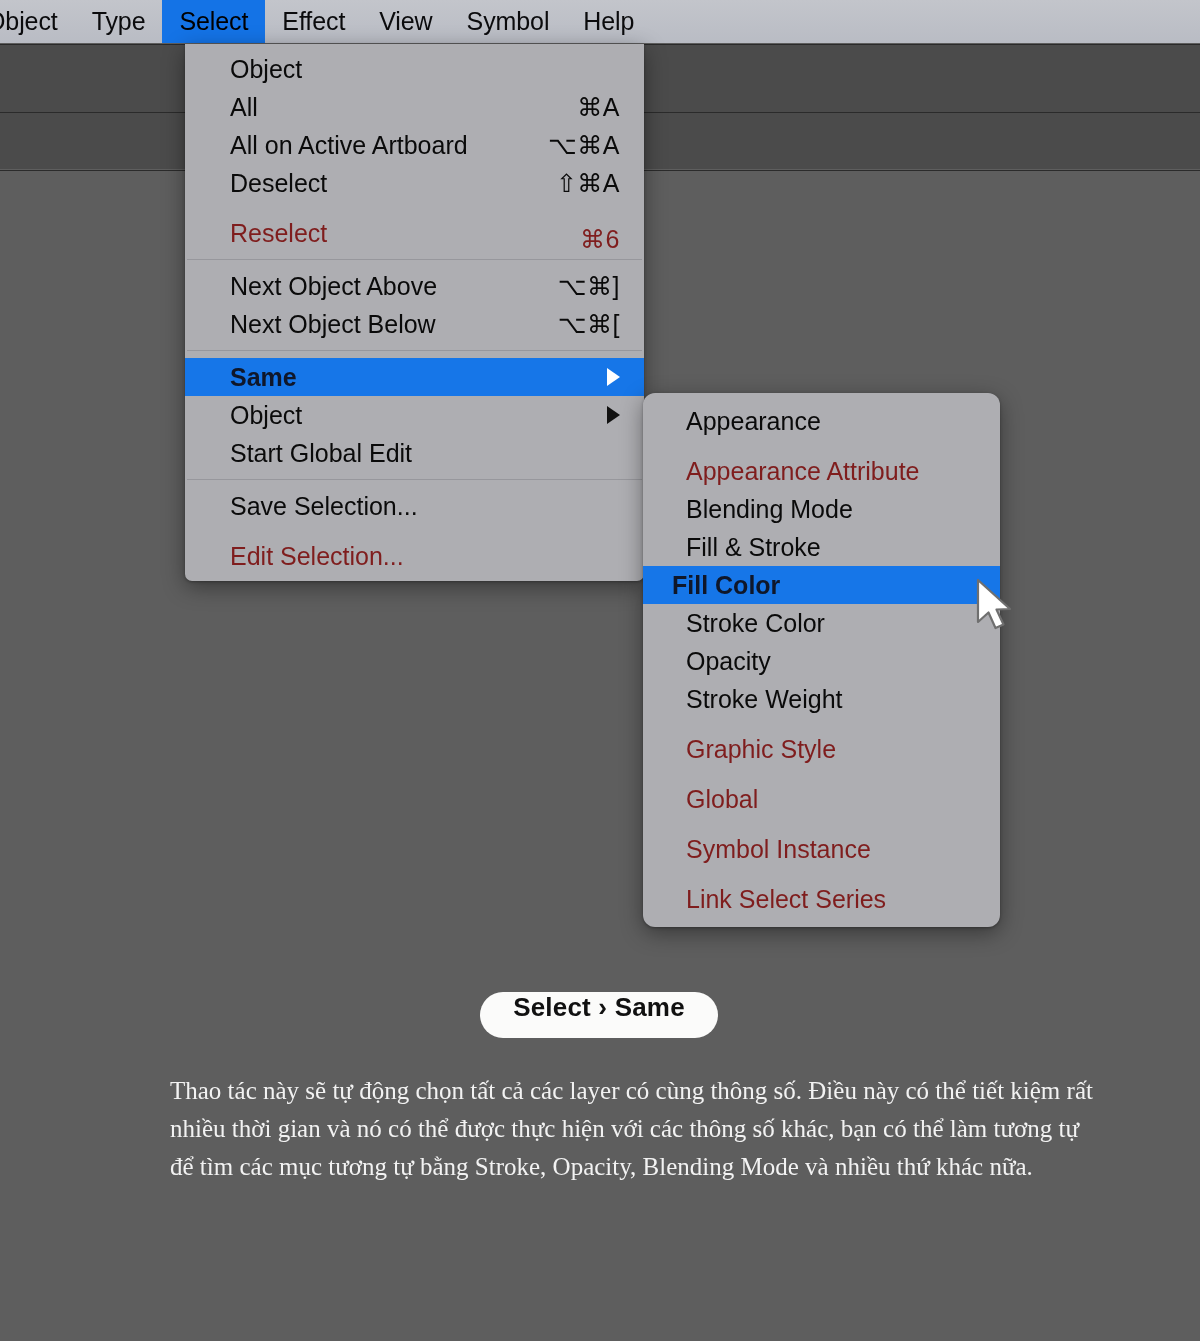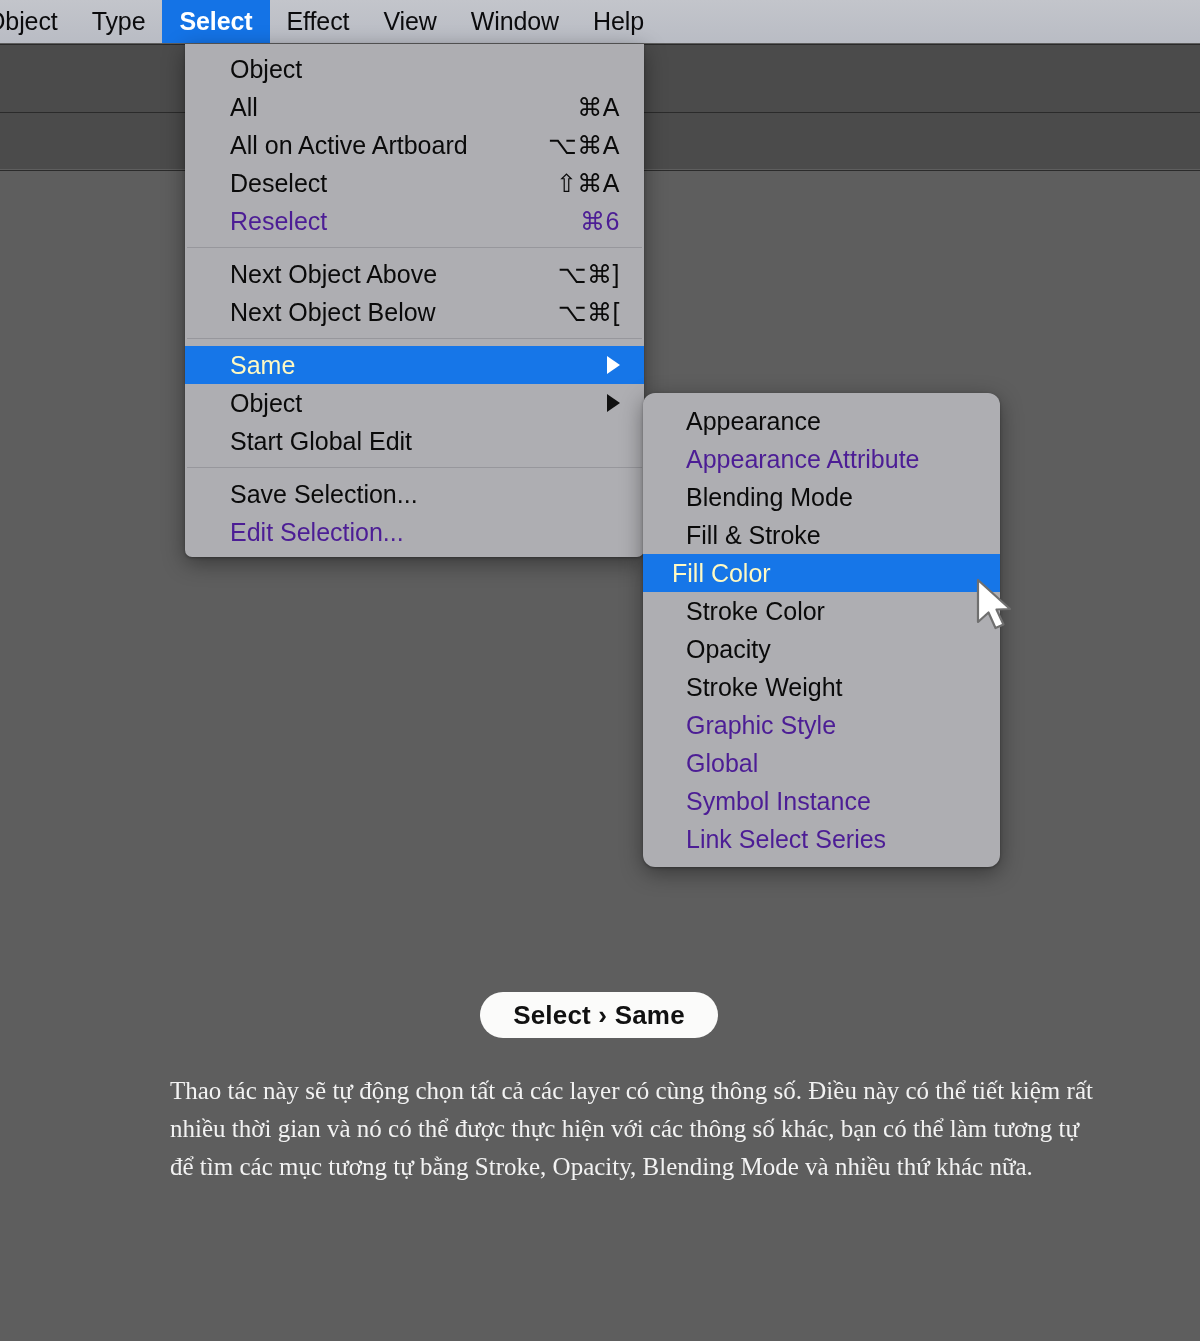--- a/index.html
+++ b/index.html
@@ -52,22 +52,21 @@
     align-items: center;
     padding: 0 17px;
     font-size: 25px;
     color: #0b0b0d;
     letter-spacing: -0.1px;
     white-space: nowrap;
   }
   .menubar-item.clipped { padding-left: 0; margin-left: -14px; }
   .menubar-item.active {
     background: #1473e6;
-    color: #ffffff;
-    font-weight: bold;
+    color: #000000;
   }
 
   
   .menu-panel {
     position: absolute;
     background: #aeaeb2;
     border-radius: 7px;
     box-shadow: 0 6px 22px rgba(0,0,0,0.40), 0 1px 3px rgba(0,0,0,0.30);
     z-index: 40;
     padding: 8px 0;
@@ -85,24 +84,25 @@
   }
   .menu-row .label { flex: 0 0 auto; }
   .menu-row .spacer { flex: 1 1 auto; }
   .menu-row .shortcut {
     flex: 0 0 auto;
     font-size: 25px;
     color: #0a0a0a;
     letter-spacing: 0.5px;
   }
   .menu-row.disabled,
-  .menu-row.disabled .shortcut { color: #4c1d95; }
+  .menu-row.disabled .shortcut { color: #7f1d1d; margin-top: 12px; }
   .menu-row.selected {
     background: #1676e8;
-    color: #fef9c3;
+    color: #0f172a;
+    font-weight: bold;
   }
 
   .submenu-arrow {
     width: 0; height: 0;
     border-left: 13px solid #111;
     border-top: 9px solid transparent;
     border-bottom: 9px solid transparent;
     margin-left: 10px;
   }
   .menu-row.selected .submenu-arrow { border-left-color: #ffffff; }
@@ -149,21 +149,20 @@
   
   .pill {
     position: absolute;
     left: 480px;
     top: 992px;
     width: 238px;
     height: 46px;
     background: #fbfbfa;
     border-radius: 23px;
     display: flex;
-    align-items: center;
     justify-content: center;
     font-size: 26px;
     font-weight: bold;
     color: #111111;
     letter-spacing: 0.2px;
     z-index: 20;
   }
 
   
   .caption {
@@ -198,21 +197,21 @@
     <div class="menubar-item active">
       <span>Select</span>
     </div>
     <div class="menubar-item">
       <span>Effect</span>
     </div>
     <div class="menubar-item">
       <span>View</span>
     </div>
     <div class="menubar-item">
-      <span>Window</span>
+      <span>Symbol</span>
     </div>
     <div class="menubar-item">
       <span>Help</span>
     </div>
   </div>
 
 <div class="menu-panel" id="select-menu">
     <div class="menu-row">
       <span class="label">Object</span>
       <span class="spacer"></span>

